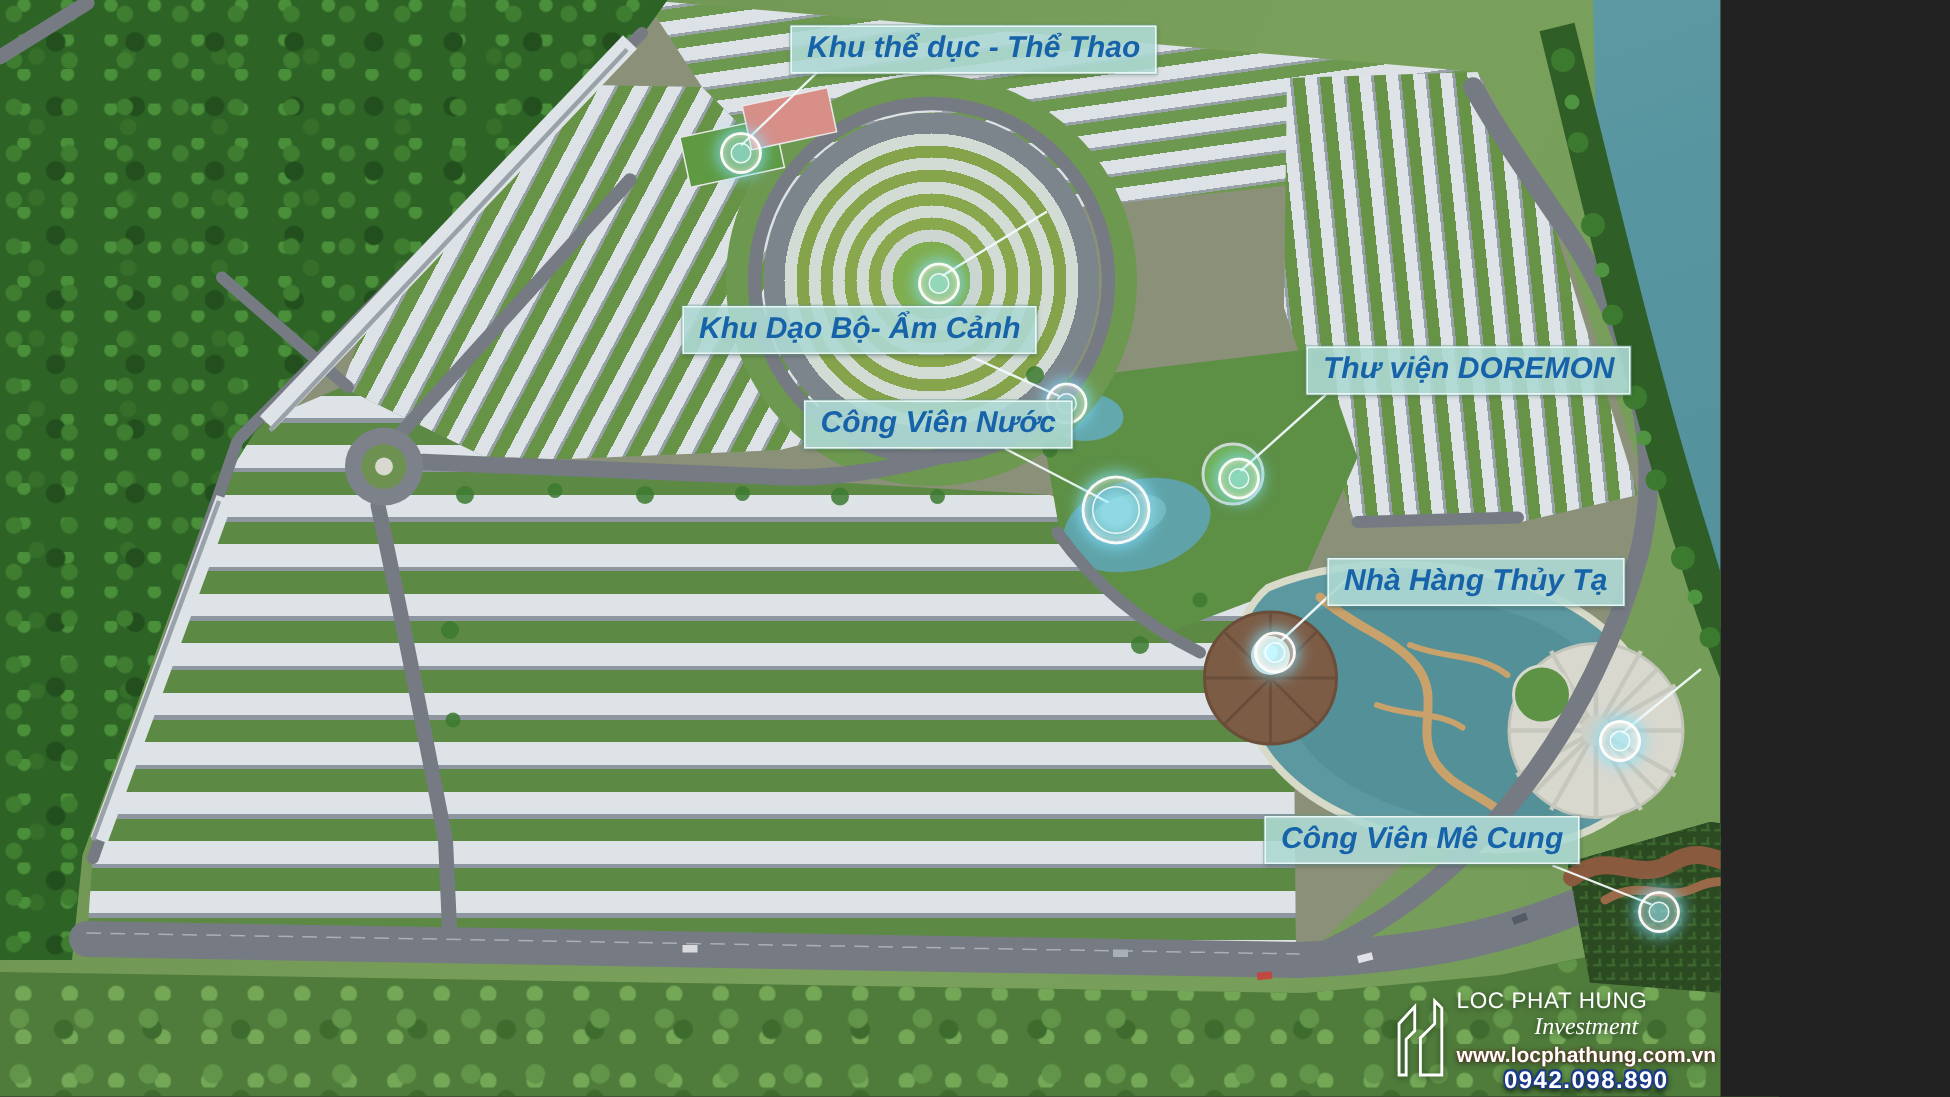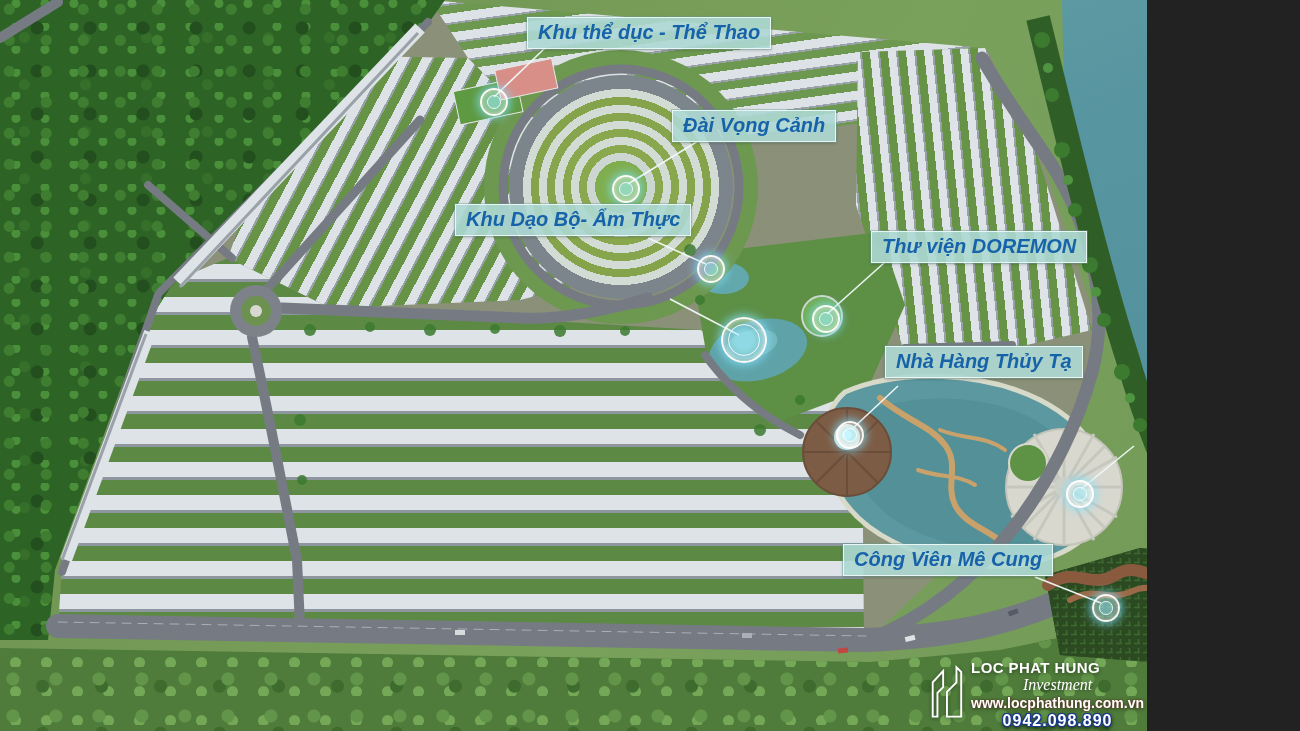--- a/index.html
+++ b/index.html
@@ -59,21 +59,21 @@
   
   .callout{position:absolute;padding:3px 10px 4px;white-space:nowrap;
     font:italic 700 20px/1.15 "Liberation Sans",sans-serif;color:#1763aa;
     background:rgba(173,216,211,.9);border:1px solid rgba(235,248,246,.95);
     box-shadow:0 0 0 1px rgba(110,160,155,.4),0 1px 3px rgba(0,0,0,.25);}
 
   
   .logo{position:absolute;right:3px;bottom:2px;display:flex;align-items:flex-start;gap:6px;
     filter:drop-shadow(0 1px 2px rgba(0,0,0,.45));}
   .logo-text{display:flex;flex-direction:column;line-height:1.08;color:#fff;}
-  .logo-company{font-weight:700;font-size:15px;letter-spacing:.4px;}
+  .logo-company{font-weight:400;font-size:15px;letter-spacing:.4px;}
   .logo-division{font-family:"Liberation Serif",serif;font-style:italic;font-size:16px;text-align:center;}
   .logo-site{font-size:14px;font-weight:700;margin-top:2px;text-shadow:0 0 2px #7a2020;}
   .logo-phone{font-size:16px;font-weight:700;letter-spacing:1px;text-align:center;margin-top:1px;
     text-shadow:-1px -1px 0 #1a3a8c,1px -1px 0 #1a3a8c,-1px 1px 0 #1a3a8c,1px 1px 0 #1a3a8c,0 2px 3px rgba(0,0,0,.5);}
 </style>
 </head>
 <body>
 
 <div id="stage">
 
@@ -237,24 +237,24 @@
   <div class="poi" style="left:492px;top:100px;"></div>
   <div class="poi" style="left:624px;top:187px;"></div>
   <div class="poi" style="left:709px;top:267px;"></div>
   <div class="poi lg" style="left:742px;top:338px;"></div>
   <div class="poi" style="left:824px;top:317px;"></div>
   <div class="poi" style="left:848px;top:433px;"></div>
   <div class="poi" style="left:1078px;top:492px;"></div>
   <div class="poi" style="left:1104px;top:606px;"></div>
 
   <div class="callout" style="left:527px;top:17px;">Khu thể dục - Thể Thao</div>
-  <div class="callout" style="left:672px;top:110px;">Đài Vọng Cảnh</div>
-  <div class="callout" style="left:455px;top:204px;">Khu Dạo Bộ- Ẩm Thực</div>
+  <div class="callout" style="left:455px;top:204px;">Khu Dạo Bộ- Ẩm Cảnh</div>
   <div class="callout" style="left:871px;top:231px;">Thư viện DOREMON</div>
-  <div class="callout" style="left:885px;top:346px;">Nhà Hàng Thủy Tạ</div>
+  <div class="callout" style="left:536px;top:267px;">Công Viên Nước</div>
+  <div class="callout" style="left:885px;top:372px;">Nhà Hàng Thủy Tạ</div>
   <div class="callout" style="left:843px;top:544px;">Công Viên Mê Cung</div>
 
   <div class="logo">
     <svg width="38" height="62" viewBox="0 0 40 62">
       <path d="M6 58 V22 L17 10 V27 L11 33 V58 Z" fill="none" stroke="#ffffff" stroke-width="2"></path>
       <path d="M21 58 V32 L31 22 V6 L36 11 V58 Z" fill="none" stroke="#ffffff" stroke-width="2"></path>
     </svg>
     <div class="logo-text">
       <span class="logo-company">LOC PHAT HUNG</span>
       <span class="logo-division">Investment</span>

